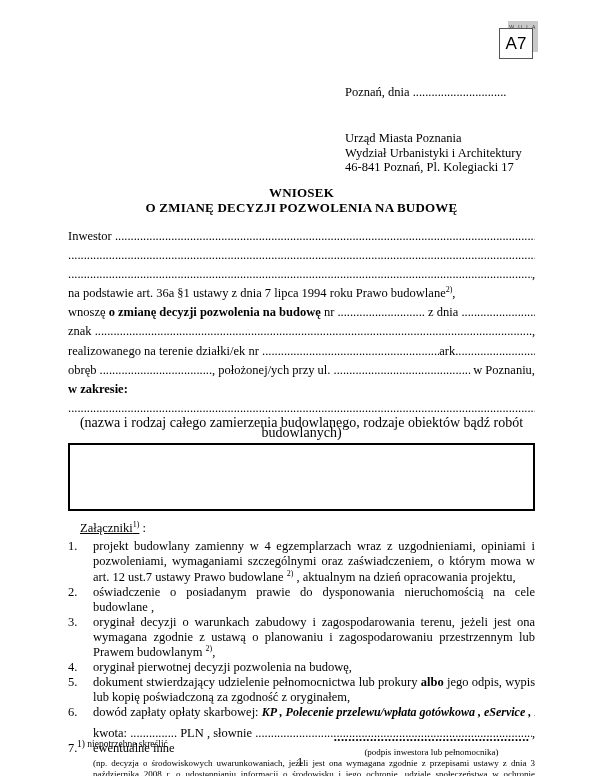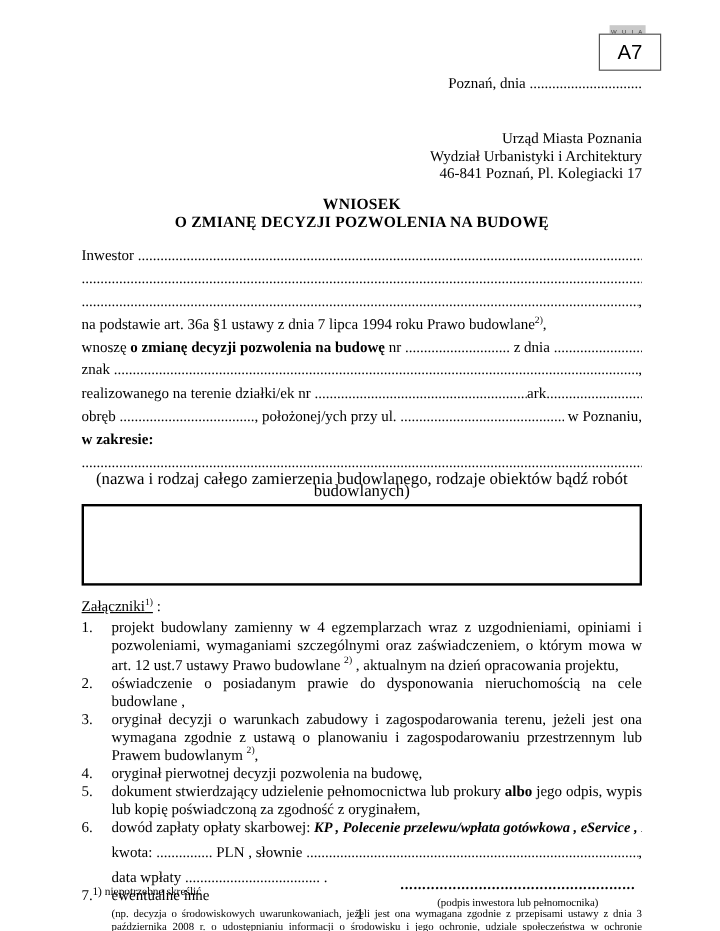--- a/index.html
+++ b/index.html
@@ -4,46 +4,46 @@
 <style>
   html,body{margin:0;padding:0;background:#fff;}
   .page{position:relative;width:600px;height:776px;background:#ffffff;color:#000;
         font-family:"Liberation Serif","DejaVu Serif",serif;font-size:12.5px;overflow:hidden;}
   .content{padding:0 65px 0 68px;}
 
   
   .wuia-box{position:absolute;left:508px;top:21px;width:30px;height:31px;background:#c9c9c9;
             text-align:center;font-size:5px;letter-spacing:1.5px;color:#333;padding-top:3px;
             box-sizing:border-box;font-family:"Liberation Sans",sans-serif;}
-  .a7-badge{position:absolute;left:499px;top:28px;width:52px;height:31px;background:#fff;
+  .a7-badge{position:absolute;left:499px;top:28px;width:34px;height:31px;background:#fff;
             border:1px solid #555;display:flex;align-items:center;justify-content:center;
             font-size:17px;font-family:"Liberation Sans",sans-serif;box-sizing:border-box;}
 
   
-  .hdr-right{margin-left:277px;padding-top:62px;white-space:nowrap;text-align:right;}
+  .hdr-right{margin-left:277px;padding-top:85px;white-space:nowrap;}
   .office{margin-top:31px;line-height:14.5px;white-space:nowrap;}
 
   
   .title{text-align:center;margin-top:10px;font-weight:bold;font-size:13px;line-height:15.5px;letter-spacing:0.2px;}
 
   
   .form{margin-top:11px;}
   .fline{display:flex;white-space:nowrap;overflow:hidden;line-height:19.2px;height:19.2px;align-items:flex-start;}
   .pline{white-space:nowrap;overflow:hidden;line-height:19.2px;height:19.2px;}
   .fill{flex:1 1 0;min-width:0;overflow:hidden;}
   .fill-sm{flex:0.45 1 0;min-width:0;overflow:hidden;}
   .b{font-weight:bold;}
   sup{font-size:8px;vertical-align:super;line-height:0;}
 
   .caption{font-size:14px;text-align:center;line-height:10px;margin-top:0px;}
   .descbox{margin-top:5px;height:64px;border:2px solid #000;background:#fff;}
 
   
   .attach-h{margin-top:10px;}
-  .attach-h .ul{text-decoration:underline;}
+  .attach-h .ul{text-decoration:underline;margin-left:12px;}
   .olist{margin-top:3px;}
   .oitem{display:flex;}
   .num{flex:0 0 25px;}
   .itext{flex:1;text-align:justify;line-height:15.1px;min-width:0;}
   .subline{display:flex;white-space:nowrap;overflow:hidden;margin-top:5.5px;line-height:15px;align-items:baseline;}
   .methods{font-weight:bold;font-style:italic;font-size:12px;}
   .note{font-size:9px;line-height:11.4px;text-align:justify;margin-top:2px;}
   .nowrapline{white-space:nowrap;overflow:hidden;}
 
   
@@ -178,24 +178,20 @@
         <span class="num">6.</span>
         <span class="itext">
           <div class="nowrapline"><span>dowód zapłaty opłaty skarbowej:&nbsp;</span><span class="methods">KP , Polecenie przelewu/wpłata gotówkowa , eService , Raport</span></div>
           <div class="subline">
             <span>kwota:&nbsp;</span>
             <span>...............</span>
             <span>&nbsp;PLN , słownie&nbsp;</span>
             <span class="fill">..........................................................................................................................................................................................................</span>
             <span>,</span>
           </div>
-          <div class="subline">
-            <span>data wpłaty&nbsp;</span>
-            <span>....................................&nbsp;.</span>
-          </div>
         </span>
       </div>
 
       <div class="oitem">
         <span class="num">7.</span>
         <span class="itext">
           <div class="fline" style="height:15px;line-height:15px;flex-direction:column;">
             <span>ewentualne inne&nbsp;</span>
             <span class="fill">..........................................................................................................................................................................................................</span>
           </div>

